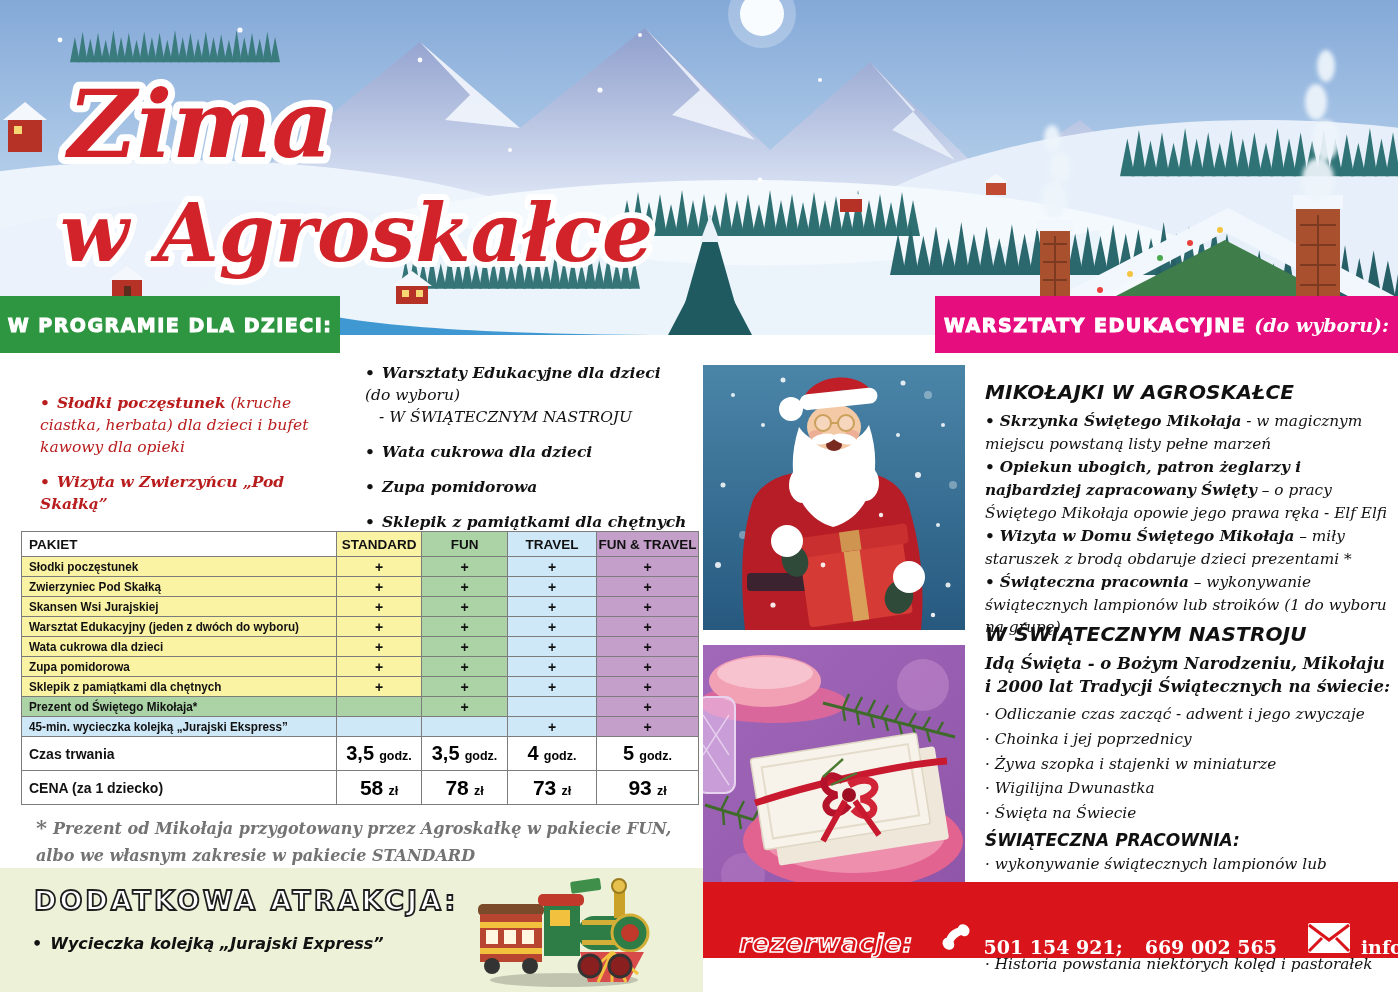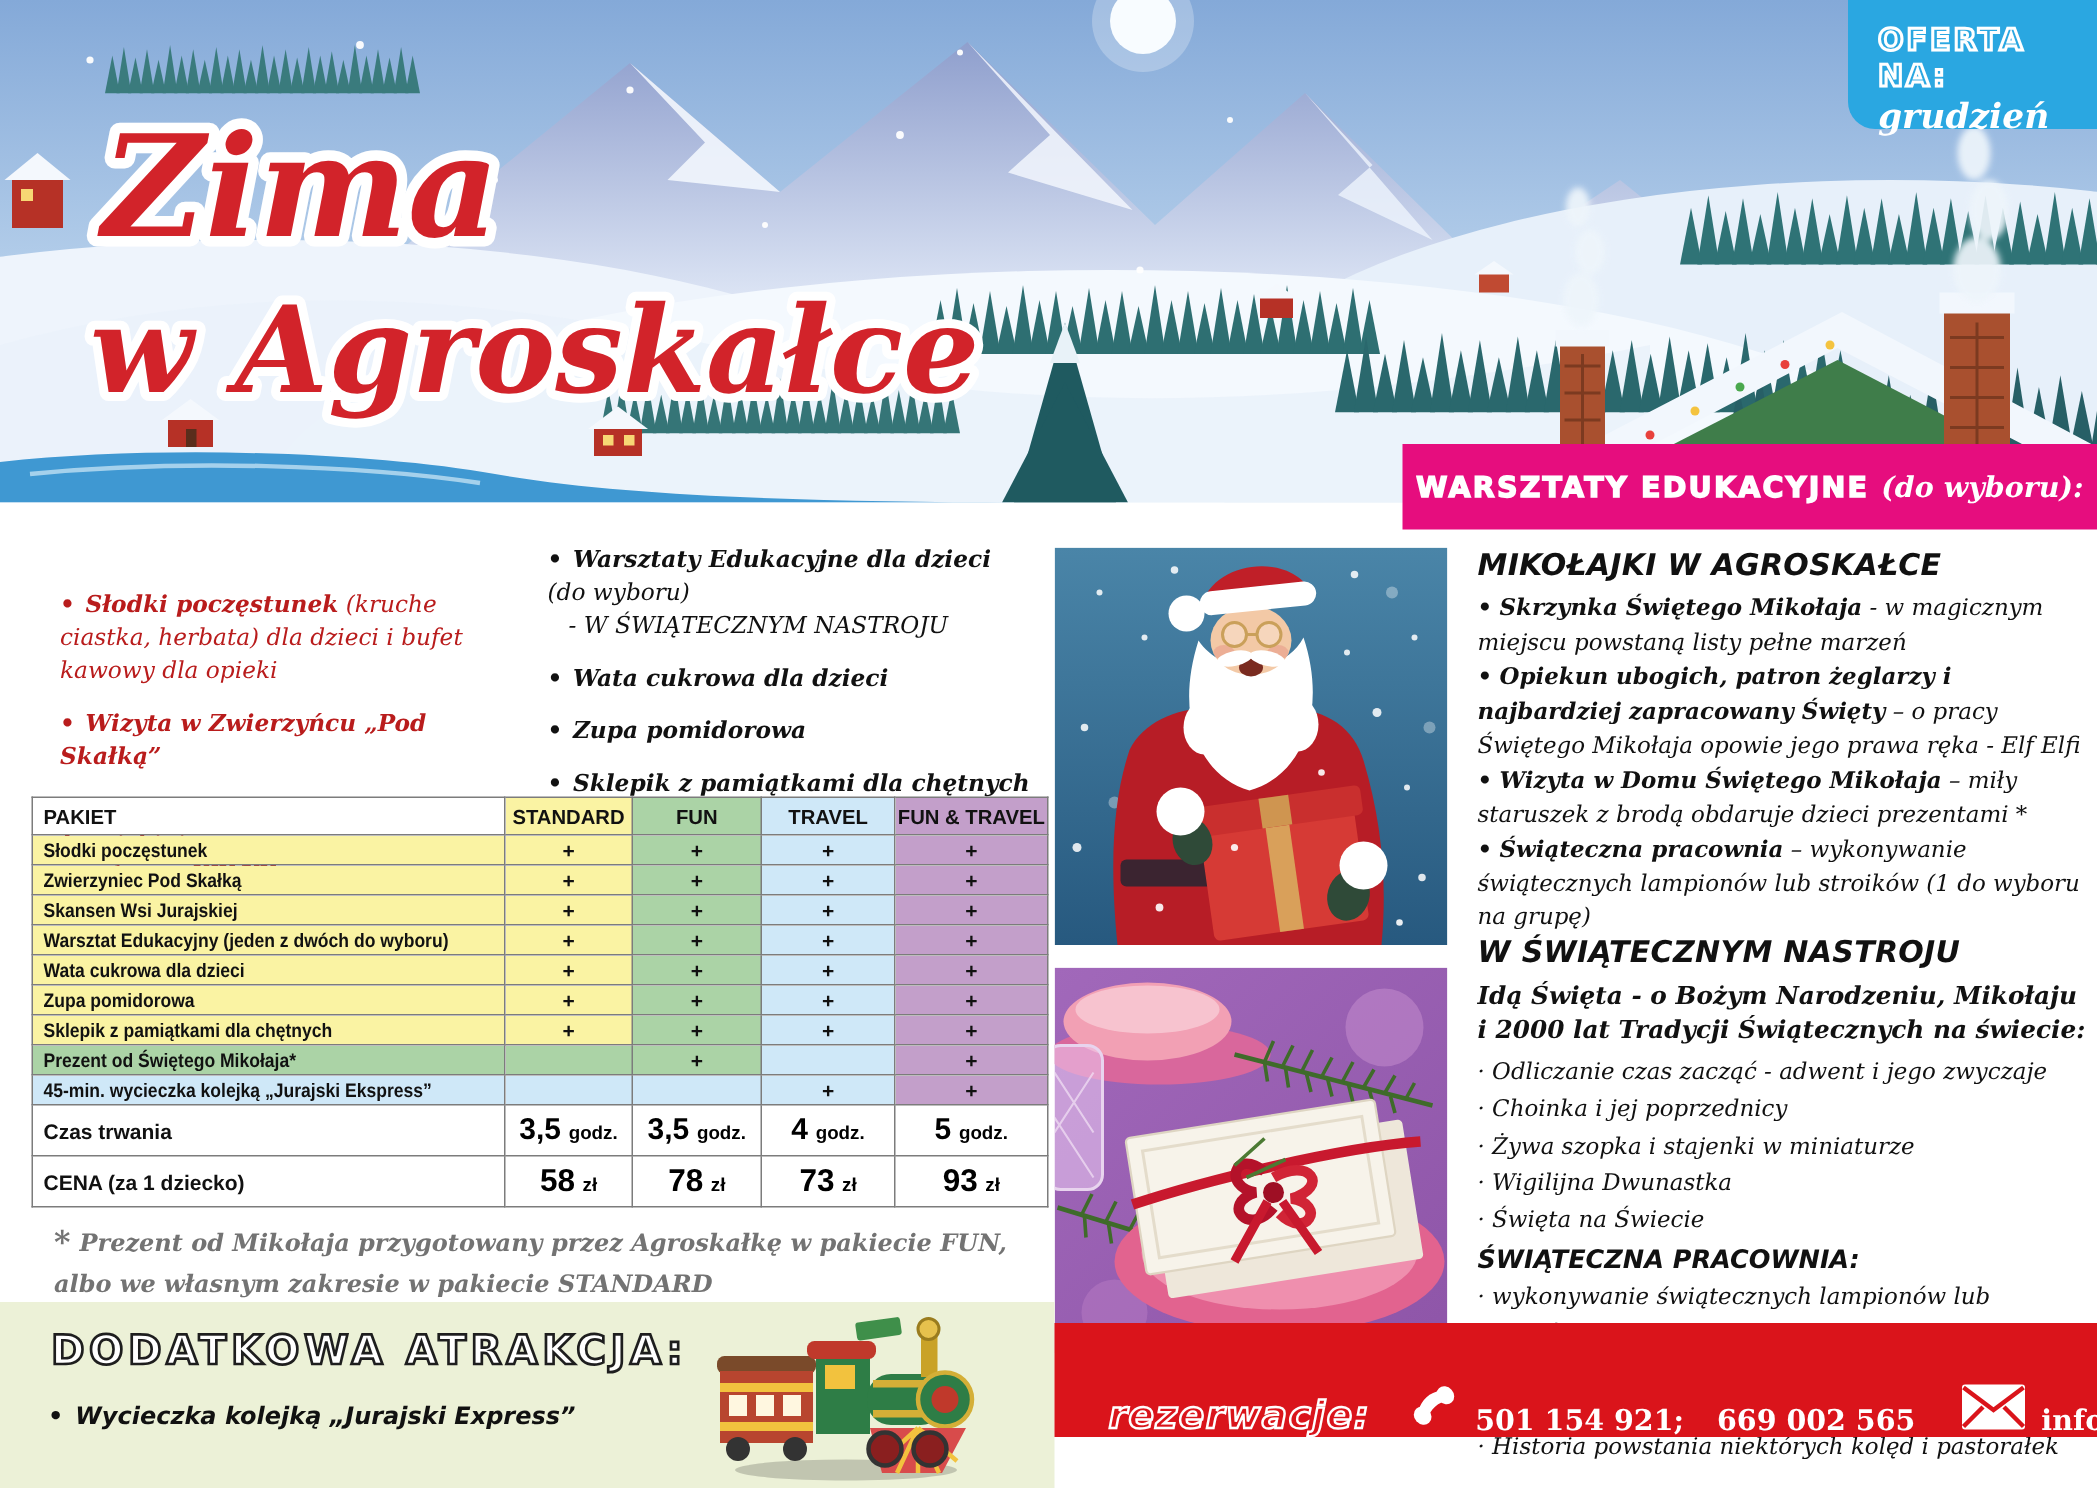--- a/index.html
+++ b/index.html
@@ -49,21 +49,21 @@
   
   .footnote{position:absolute;left:36px;top:812px;width:672px;font:bold italic 16px "DejaVu Serif",serif;
             color:#737373;line-height:1.5;}
   .footnote .star{font-size:21px;vertical-align:-1px;margin-right:6px;}
   
   .photo{position:absolute;overflow:hidden;}
   .photo-santa{left:703px;top:365px;width:262px;height:265px;}
   .photo-dinner{left:703px;top:645px;width:262px;height:257px;}
   
   .sec{position:absolute;left:985px;width:408px;color:#111;}
-  .sec-mik{top:364px;}
+  .sec-mik{top:380px;}
   .sec-nas{top:622px;}
   .sec h2{margin:0 0 6px 0;font:bold italic 20px "DejaVu Sans",sans-serif;letter-spacing:.2px;}
   .sec p{margin:0;font:italic 15.3px "DejaVu Serif",serif;line-height:1.5;}
   .sec p .bld{font-weight:bold;}
   .sec .sub{font:bold italic 16.5px "DejaVu Serif",serif;line-height:1.4;margin:0 0 4px 0;}
   .sec .blt{font:italic 15.3px "DejaVu Serif",serif;line-height:1.62;margin:0;}
   .sec h3{margin:4px 0 2px 0;font:bold italic 17px "DejaVu Sans",sans-serif;}
   
   .extra{position:absolute;left:0;top:868px;width:703px;height:124px;background:#ecf1d7;text-decoration:underline;}
   .extra .head{position:absolute;left:34px;top:17px;font:800 27px "DejaVu Sans",sans-serif;
@@ -240,26 +240,25 @@
       </circle>
         </g>
     </svg>
 
     <svg class="title-svg" width="640" height="240" viewBox="0 0 640 240">
       <g font-family="'DejaVu Serif',serif" font-weight="bold" font-style="italic" fill="#d2232a" stroke="#ffffff" stroke-linejoin="round" style="paint-order:stroke">
         <text x="38" y="102" font-size="94" stroke-width="14">Zima</text>
         <text x="30" y="206" font-size="80" stroke-width="12">w Agroskałce</text>
       </g>
     </svg>
-    <div class="badge">
-      <div class="b1">OFERTA NA:</div>
-      <div class="b2">grudzień</div>
-    </div>
-  </div>
-
+  </div>
+
+  <div class="banner banner-left">
+    <span class="bt">W PROGRAMIE DLA DZIECI:</span>
+  </div>
   <div class="banner banner-right">
     <span class="bt">WARSZTATY EDUKACYJNE</span>
     <span class="bn">(do wyboru):</span>
   </div>
 
   <div class="list-left">
     <div class="li">
       <span class="bdot">•</span><span class="bld">Słodki poczęstunek</span><span> (kruche ciastka, herbata) dla dzieci i bufet kawowy dla opieki</span>
     </div>
     <div class="li">

